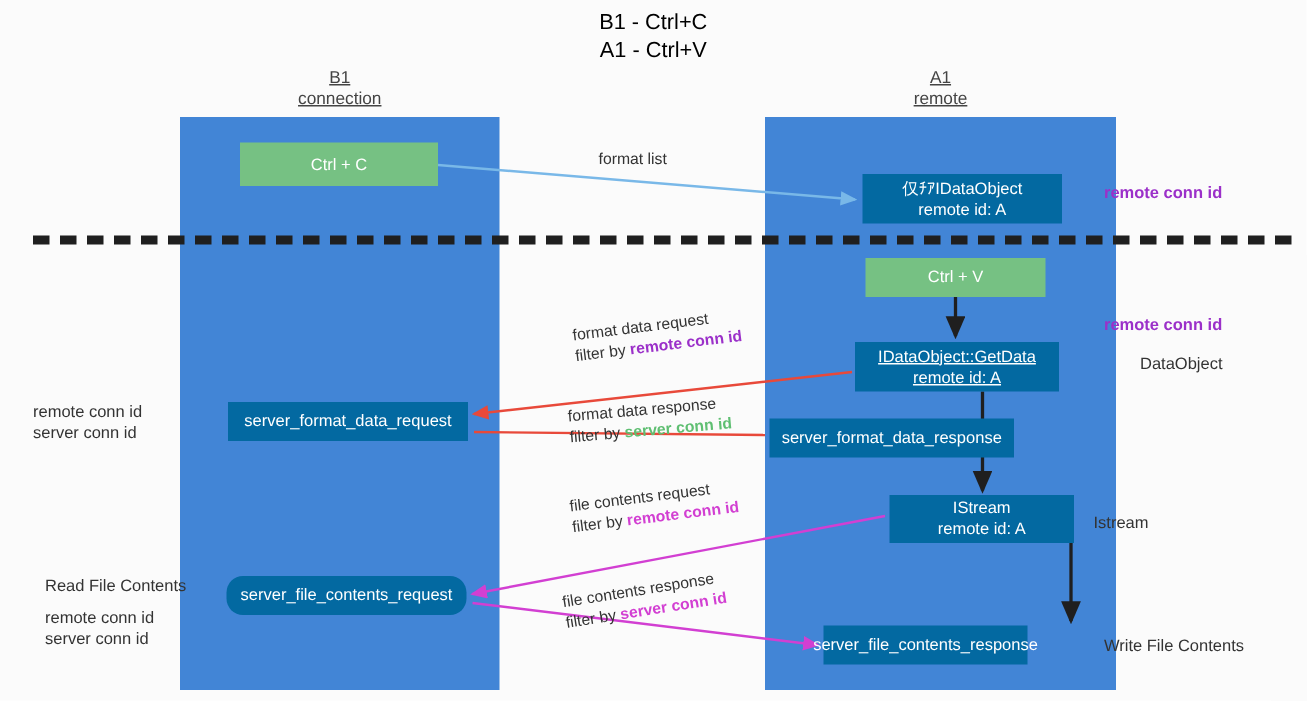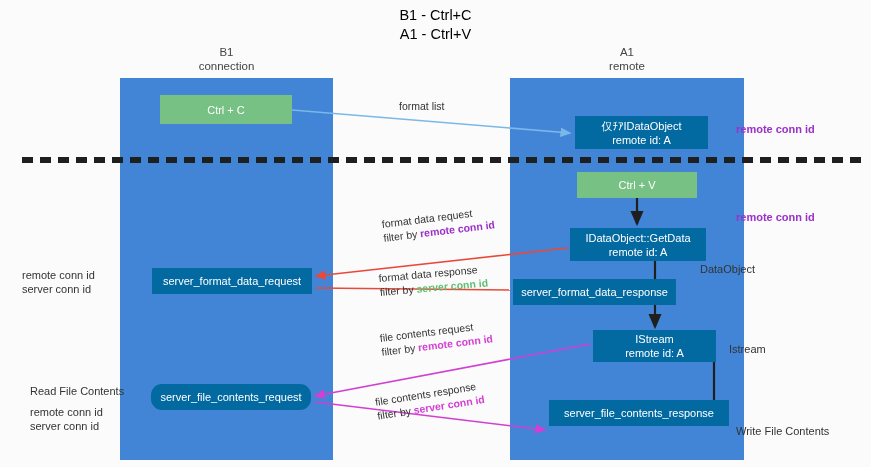--- a/index.html
+++ b/index.html
@@ -34,20 +34,21 @@
     line-height: 19px;
   }
   #diagram-title { top: 6px; }
 
   .lane-header {
     position: absolute;
     text-align: center;
     color: #444444;
     font-size: 11.5px;
     line-height: 13.5px;
+    text-decoration: underline;
   }
   #header-b1 { left: 120px; top: 46px; width: 213px; }
   #header-a1 { left: 510px; top: 46px; width: 234px; }
 
   .node {
     position: absolute;
     box-sizing: border-box;
     display: flex;
     flex-direction: column;
     align-items: center;
@@ -58,39 +59,39 @@
     padding: 2px 4px;
   }
   .node.orange { background: #0369a1; }
   .node.green  { background: #76c183; }
 
   .node .l2 { display: block; }
 
   #node-ctrl-c            { left: 160px; top: 95px;  width: 132px; height: 29px; }
   #node-idataobject       { left: 575px; top: 116px; width: 133px; height: 33px; }
   #node-ctrl-v            { left: 577px; top: 172px; width: 120px; height: 26px; }
-  #node-getdata           { left: 570px; top: 228px; width: 136px; height: 33px; }
+  #node-getdata           { left: 570px; top: 228px; width: 136px; height: 33px; text-decoration: underline; }
   #node-fmt-req           { left: 152px; top: 268px; width: 160px; height: 26px; }
   #node-fmt-resp          { left: 513px; top: 279px; width: 163px; height: 26px; }
   #node-istream           { left: 593px; top: 330px; width: 123px; height: 32px; }
   #node-file-req          { left: 151px; top: 384px; width: 160px; height: 26px; border-radius: 11px; }
-  #node-file-resp         { left: 549px; top: 400px; width: 180px; height: 26px; }
+  #node-file-resp         { left: 549px; top: 417px; width: 136px; height: 26px; }
 
   .side-label {
     position: absolute;
     font-size: 11px;
     line-height: 14px;
     color: #333333;
     white-space: nowrap;
   }
   .side-label.purple { color: #9b30c9; font-weight: bold; }
 
   #label-remote-conn-1 { left: 736px; top: 122px; }
   #label-remote-conn-2 { left: 736px; top: 210px; }
-  #label-dataobject    { left: 700px; top: 236px; margin-top: 26px; }
+  #label-dataobject    { left: 760px; top: 236px; }
   #label-istream       { left: 729px; top: 342px; }
   #label-write-file    { left: 736px; top: 424px; }
 
   #left-legend-1 { left: 22px; top: 268px; }
   #left-legend-2 { left: 30px; top: 384px; }
   #left-legend-2 .read-title { color: #333333; font-weight: normal; margin-bottom: 7px; }
 
   .arrow-label {
     position: absolute;
     font-size: 10.5px;

